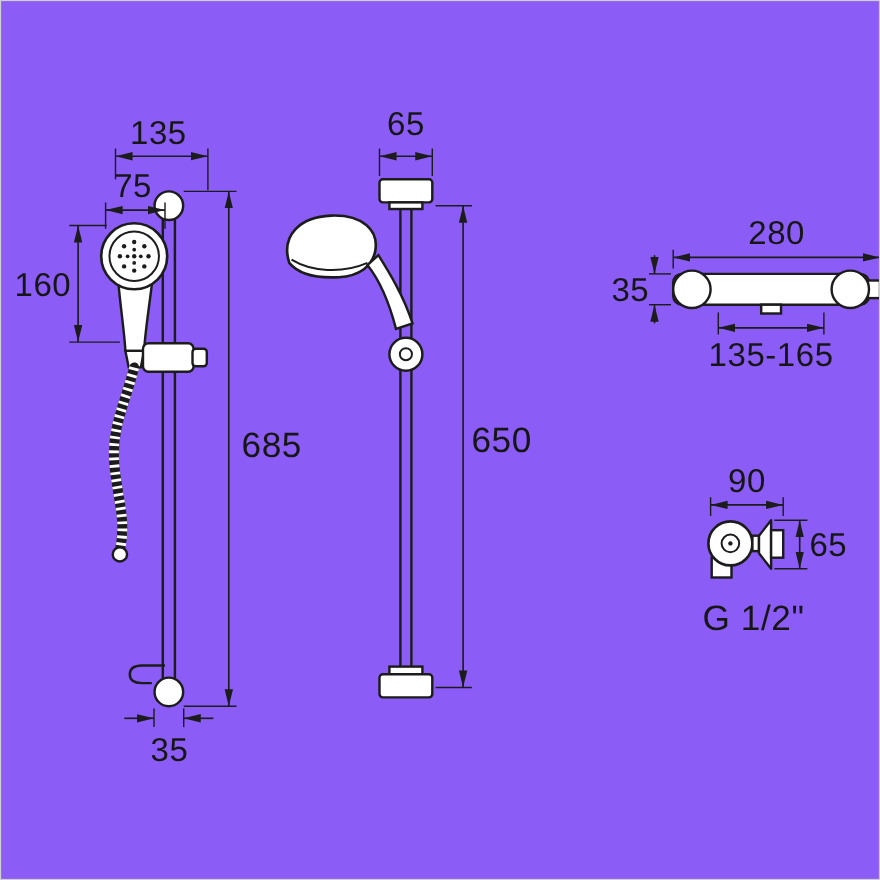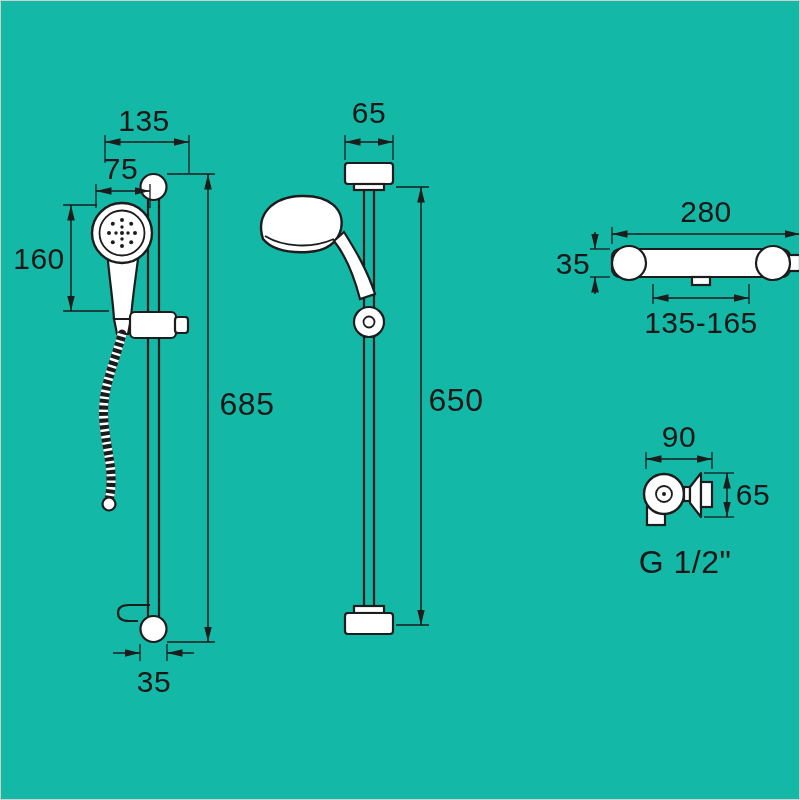--- a/index.html
+++ b/index.html
@@ -5,21 +5,21 @@
   html, body {
     margin: 0;
     padding: 0;
     background: #ffffff;
   }
   .canvas {
     position: relative;
     width: 798px;
     height: 798px;
     border: 1px solid #cfcfcf;
-    background: #14b8a6;
+    background: #8b5cf6;
     overflow: hidden;
   }
   svg {
     display: block;
   }
   .dim-text {
     font-family: "Liberation Sans", sans-serif;
     font-size: 30px;
     fill: #161616;
     letter-spacing: 0.5px;

